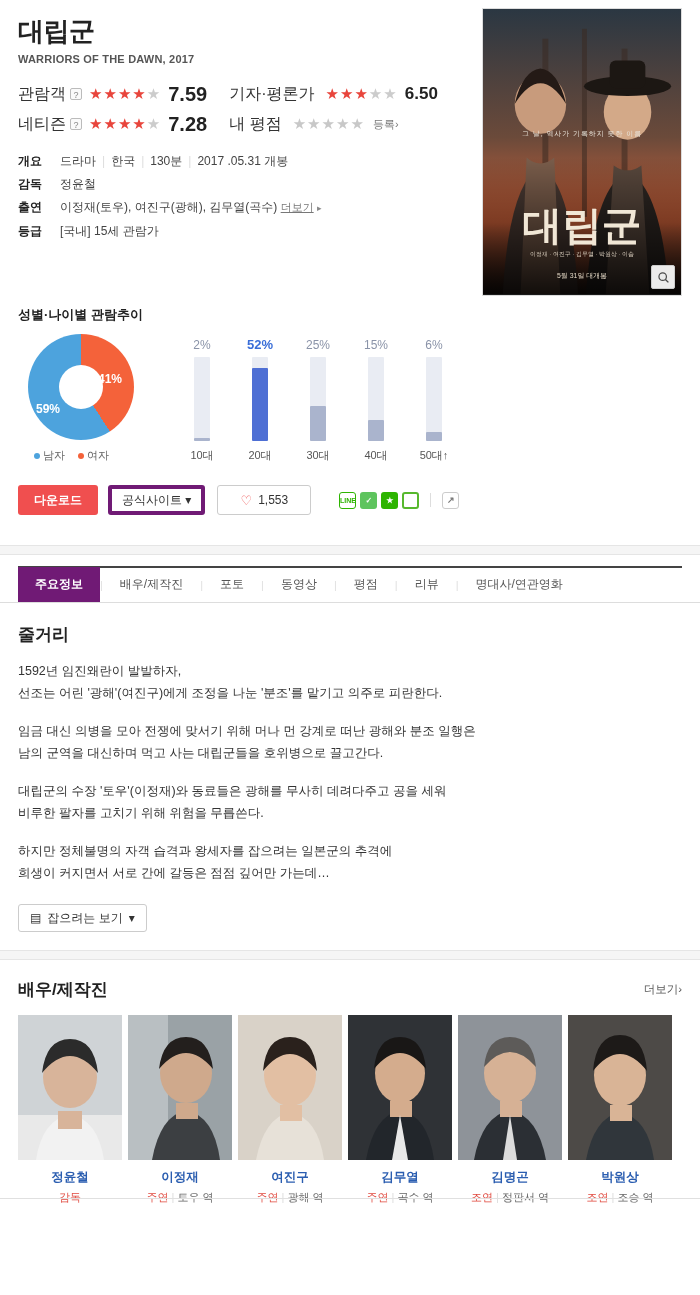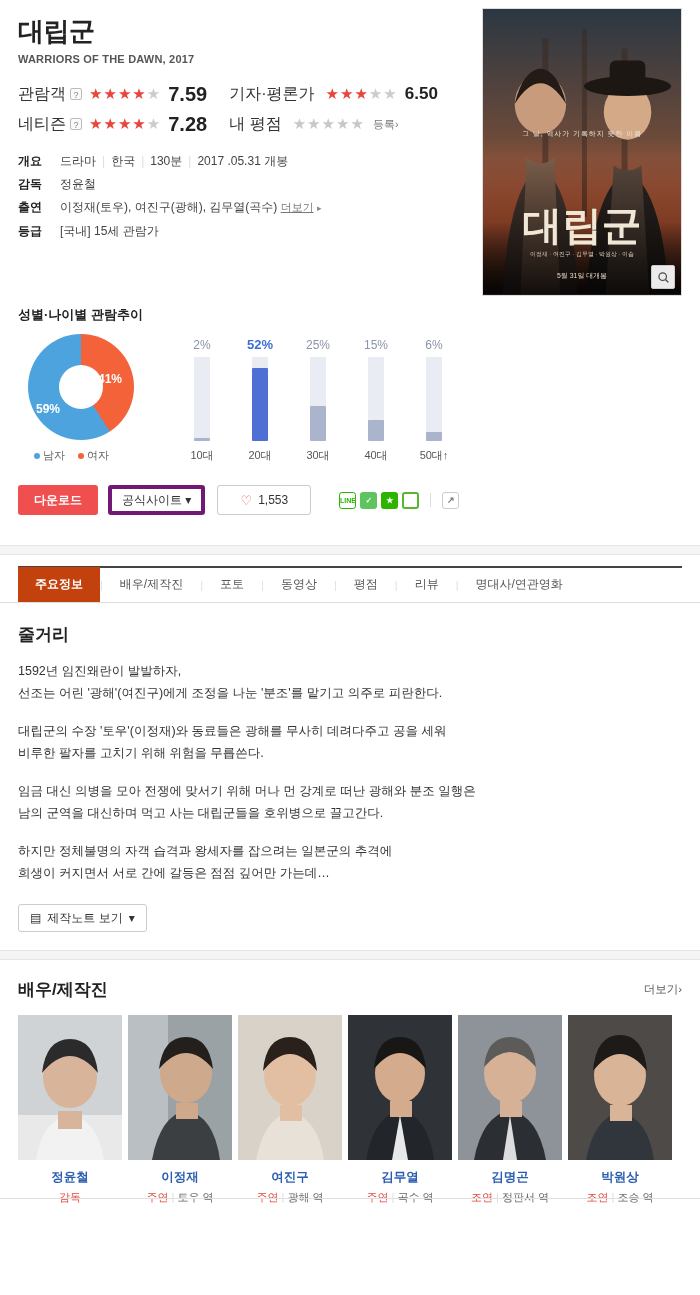--- a/index.html
+++ b/index.html
@@ -113,21 +113,21 @@
   .sdiv { width:1px; height:14px; background:#ddd; margin:0 7px; }
   .sicon.out { background:#fff; border:1px solid #ccc; color:#777; font-size:9px; }
 
   .gap-band { height:30px; background:#fff; }
   .band { height:10px; background:#f5f5f5; border-top:1px solid #e5e5e5; border-bottom:1px solid #e5e5e5; }
 
   
   .tabs { display:flex; border-bottom:1px solid #ddd; padding:0 18px; margin-top:12px; position:relative; }
   .tabs:before { content:""; position:absolute; left:18px; right:18px; top:-1px; height:2px; background:#444; }
   .tab { padding:9px 17px; font-size:12px; color:#555; position:relative; cursor:pointer; }
-  .tab.active { background:#c2410c; color:#fff; font-weight:bold; }
+  .tab.active { background:#701a75; color:#fff; font-weight:bold; }
   .tab-sep { color:#e0e0e0; align-self:center; font-size:11px; }
 
   
   .syn { padding:20px 18px 0 18px; }
   .syn h3 { font-size:17px; font-weight:bold; color:#222; margin:0 0 14px 0; }
   .syn p { font-size:12.5px; line-height:22px; color:#333; margin:0 0 16px 0; }
   .btn-note {
     margin-top:4px; display:inline-flex; align-items:center; gap:6px;
     height:28px; padding:0 11px; border:1px solid #ccc; border-radius:3px;
     background:#fff; font-size:12px; color:#333; cursor:pointer;
@@ -343,29 +343,29 @@
     <span class="tab-sep">|</span>
     <div class="tab">리뷰</div>
     <span class="tab-sep">|</span>
     <div class="tab">명대사/연관영화</div>
   </div>
 
   <div class="syn">
     <h3>줄거리</h3>
     <p style="white-space:pre-line">1592년 임진왜란이 발발하자,
 선조는 어린 '광해'(여진구)에게 조정을 나눈 '분조'를 맡기고 의주로 피란한다.</p>
+    <p style="white-space:pre-line">임금 대신 의병을 모아 전쟁에 맞서기 위해 머나 먼 강계로 떠난 광해와 분조 일행은
+남의 군역을 대신하며 먹고 사는 대립군들을 호위병으로 끌고간다.</p>
     <p style="white-space:pre-line">대립군의 수장 '토우'(이정재)와 동료들은 광해를 무사히 데려다주고 공을 세워
 비루한 팔자를 고치기 위해 위험을 무릅쓴다.</p>
-    <p style="white-space:pre-line">임금 대신 의병을 모아 전쟁에 맞서기 위해 머나 먼 강계로 떠난 광해와 분조 일행은
-남의 군역을 대신하며 먹고 사는 대립군들을 호위병으로 끌고간다.</p>
     <p style="white-space:pre-line">하지만 정체불명의 자객 습격과 왕세자를 잡으려는 일본군의 추격에
 희생이 커지면서 서로 간에 갈등은 점점 깊어만 가는데…</p>
     <button class="btn-note">
       <span>▤</span>
-      <span>제작노트 보기</span>
+      <span>잡으려는 보기</span>
       <span>▾</span>
     </button>
   </div>
 
   <div class="gap-band" style="height:18px"></div>
   <div class="band"></div>
 
   <div class="cast-sec">
     <div class="cast-head">
       <h3>배우/제작진</h3>

